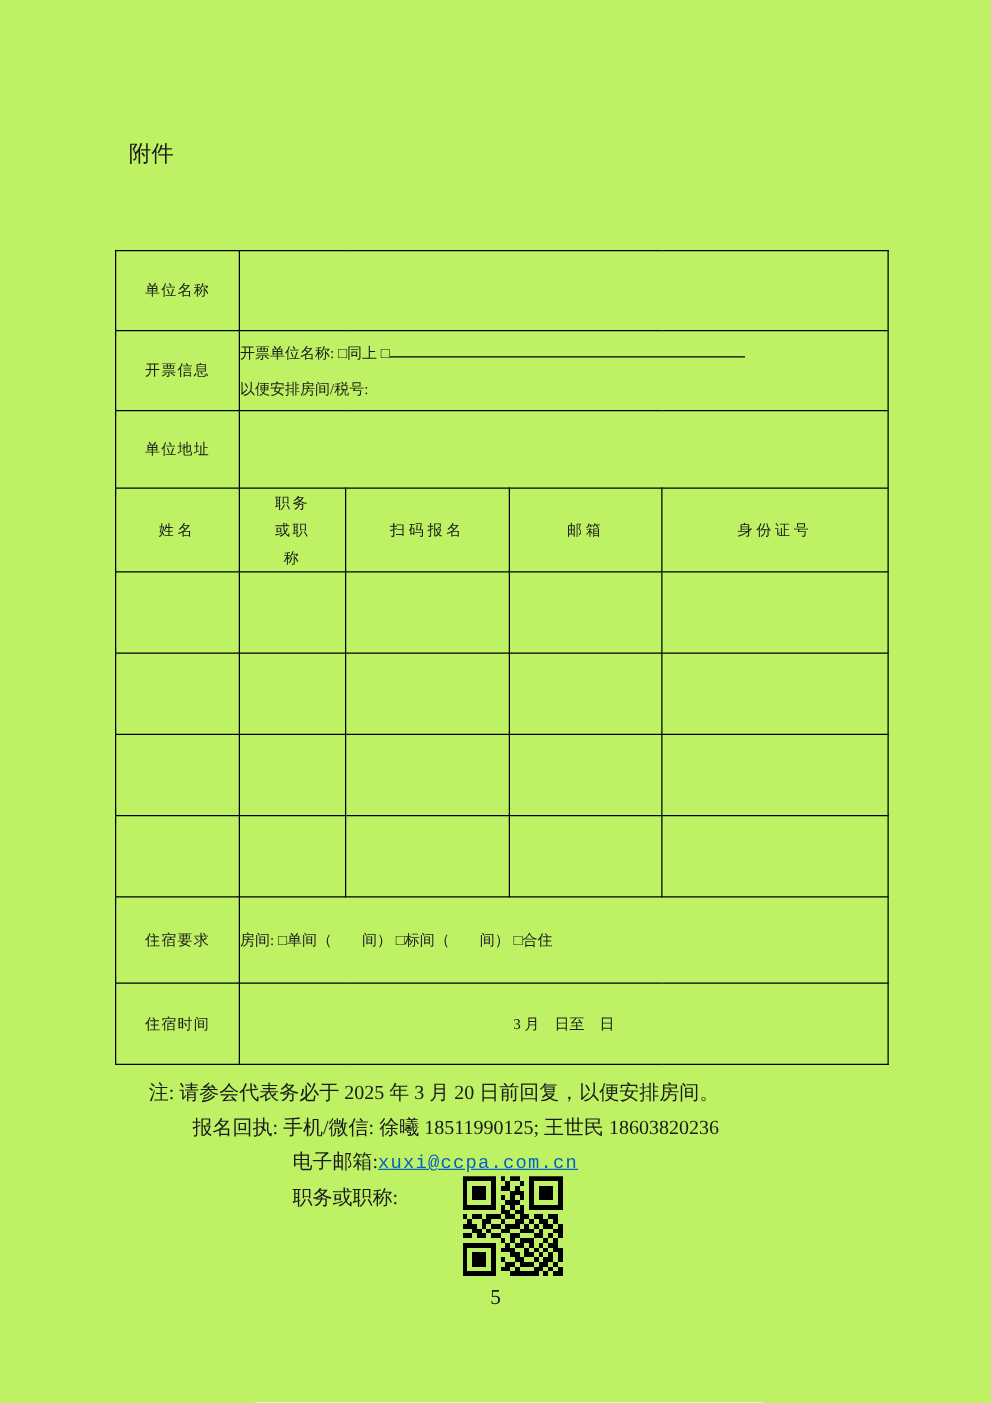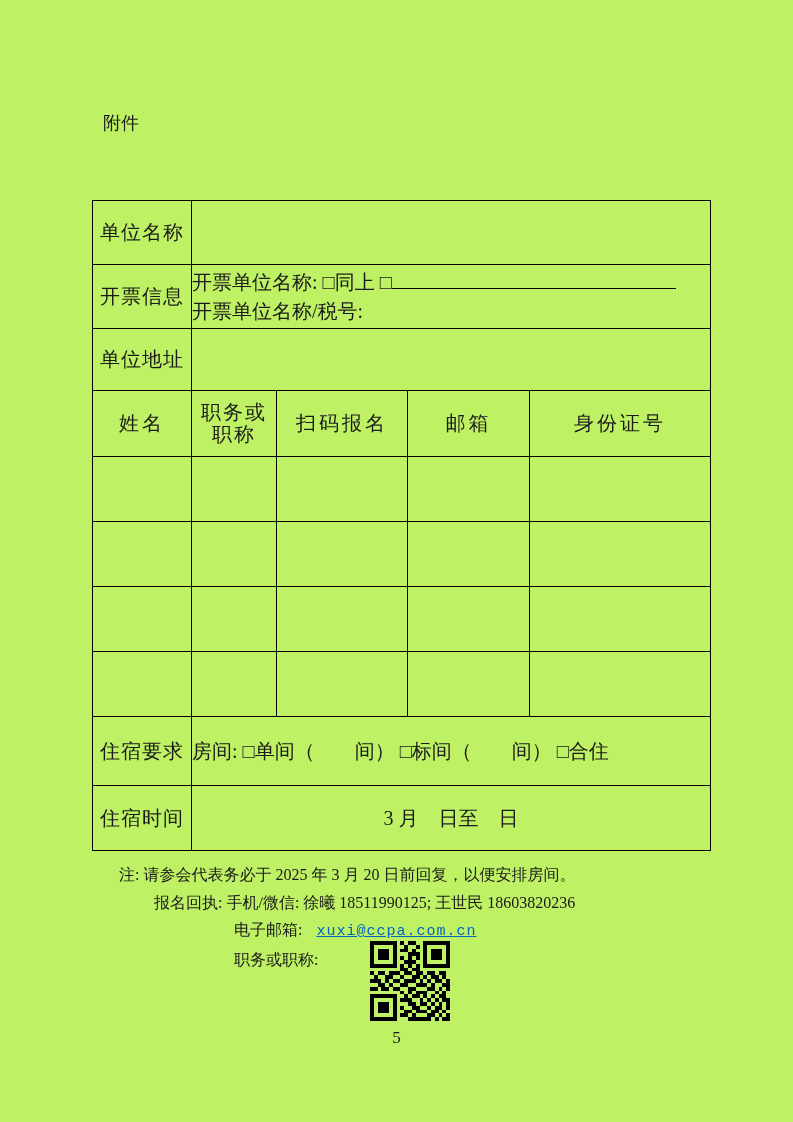--- a/index.html
+++ b/index.html
@@ -3,36 +3,36 @@
 <meta charset="utf-8">
 <style>
   html,body{margin:0;padding:0;background:#fff;}
   .page{position:relative;width:793px;height:1122px;background:#bef264;overflow:hidden;
         font-family:"Liberation Serif","DejaVu Serif",serif;color:#1a1a1a;}
   .attachment{position:absolute;left:103px;top:111px;font-size:18px;}
   .doc-title{position:absolute;left:0;top:148px;width:100%;text-align:center;
              font-family:"Liberation Sans","DejaVu Sans",sans-serif;font-weight:700;
              font-size:30px;letter-spacing:2px;}
   table.form{position:absolute;left:92px;top:200px;width:618px;border-collapse:collapse;
-             table-layout:fixed;font-size:20px;}
+             table-layout:fixed;font-size:12px;}
   table.form td{border:1px solid #000;vertical-align:middle;padding:0;overflow:hidden;}
   td.label-cell{text-align:center;letter-spacing:1px;}
   td.header-cell{text-align:center;letter-spacing:3px;}
   td.value-cell{padding-left:10px;}
   .invoice-cell{line-height:29px;padding-left:9px;}
   .blank-line{display:inline-block;width:284px;border-bottom:1px solid #000;height:14px;vertical-align:baseline;}
   .wrap3{display:inline-block;width:3.4em;letter-spacing:2px;line-height:22px;}
   .pre{white-space:pre;margin-left:45px;}
   td.room-cell{padding-left:23px;}
   td.center-cell{text-align:center;}
   .notes{position:absolute;left:108px;top:861px;width:640px;font-size:16px;line-height:27.5px;}
   .note-line1{padding-left:11px;}
   .note-line2{padding-left:46px;}
   .note-line3,.note-line4{padding-left:126px;}
-  .email-link{margin-left:14px;color:#0563c1;text-decoration:underline;
+  .email-link{color:#0563c1;text-decoration:underline;
               font-family:"Liberation Mono","DejaVu Sans Mono",monospace;font-size:15px;letter-spacing:1px;}
   .qr-box{position:absolute;left:260px;top:80px;width:84px;height:80px;}
   .qr-box svg{width:100%;height:100%;shape-rendering:crispEdges;}
   .page-number{position:absolute;left:0;top:1028px;width:100%;text-align:center;font-size:17px;}
 </style>
 </head>
 <body>
 
 <div class="page">
 
@@ -49,21 +49,21 @@
     </colgroup>
     <tbody>
         <tr style="height:64px">
       <td class="label-cell">单位名称</td>
       <td class="value-cell" colspan="4"></td>
     </tr>
     <tr style="height:64px">
       <td class="label-cell">开票信息</td>
       <td class="value-cell invoice-cell" colspan="4">
         <div><span>开票单位名称: □同上 □</span><span class="blank-line"></span></div>
-        <div>开票单位名称/税号:</div>
+        <div>以便安排房间/税号:</div>
       </td>
     </tr>
     <tr style="height:62px">
       <td class="label-cell">单位地址</td>
       <td class="value-cell" colspan="4"></td>
     </tr>
     <tr style="height:66px">
       <td class="header-cell">姓名</td>
       <td class="header-cell"><span class="wrap3">职务或职称</span></td>
       <td class="header-cell">扫码报名</td>

